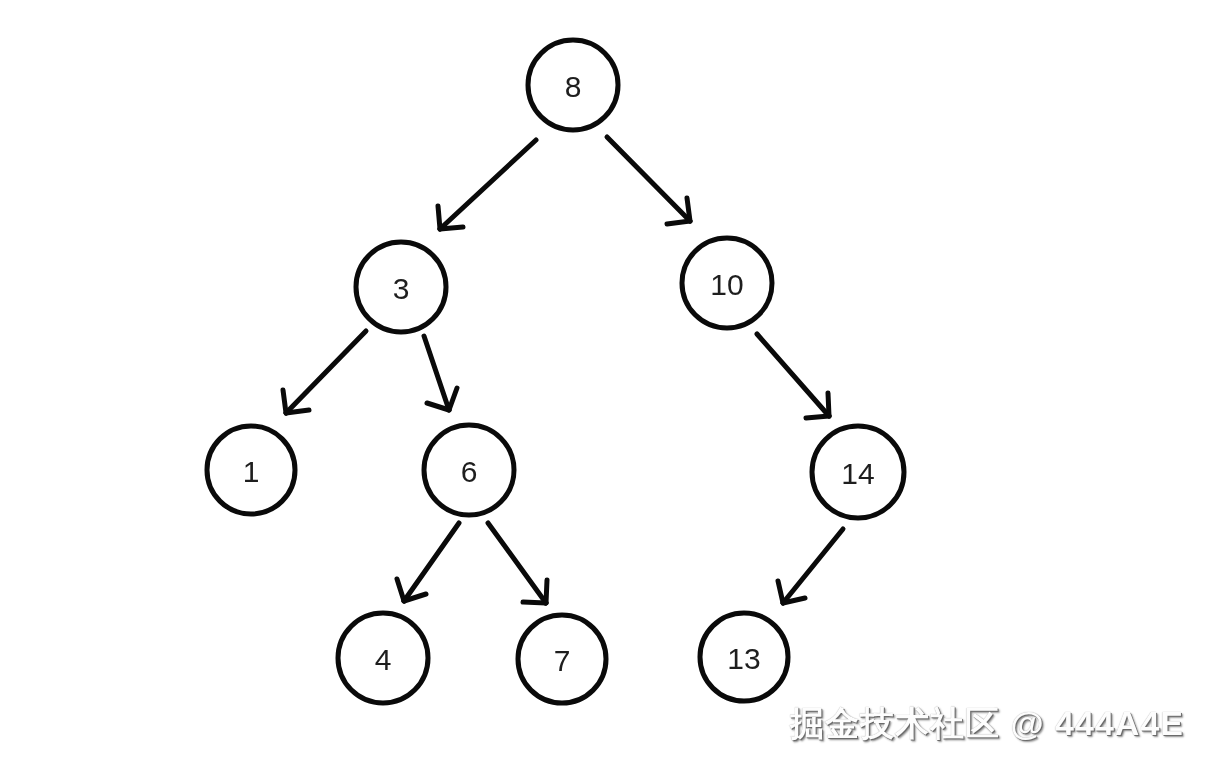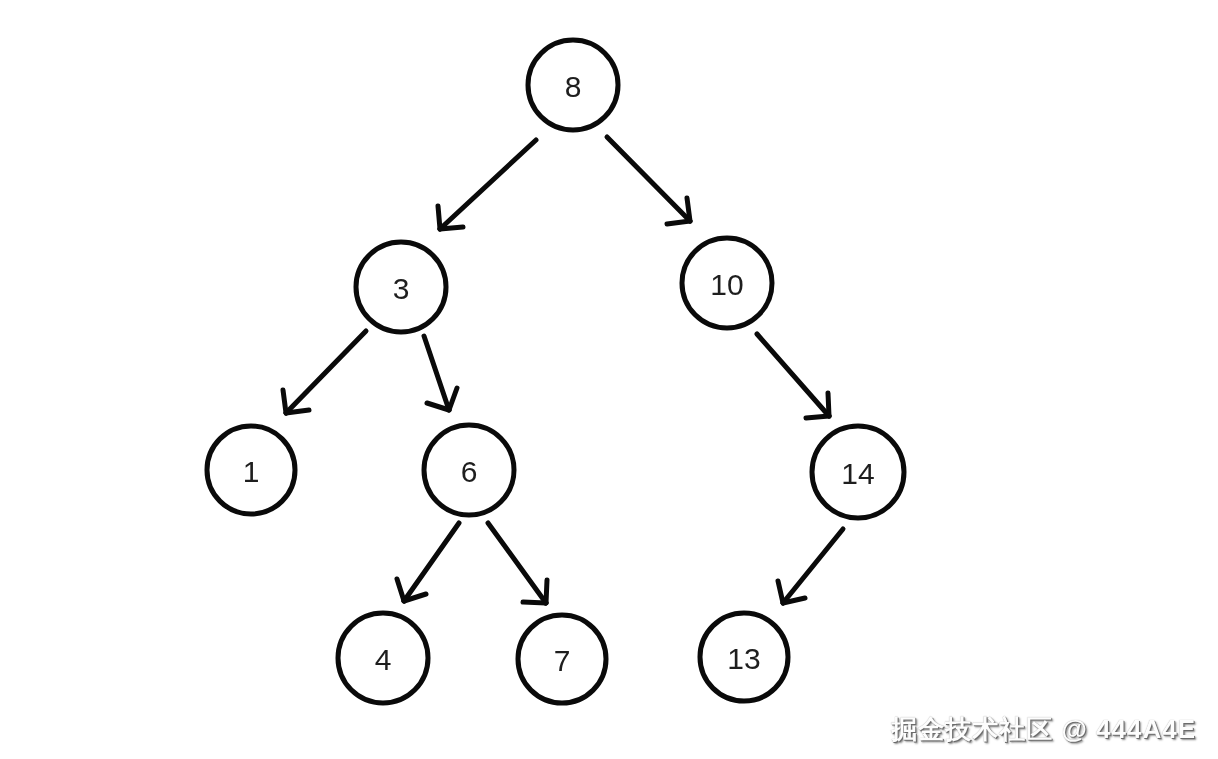--- a/index.html
+++ b/index.html
@@ -37,24 +37,24 @@
   }
   svg.tree-canvas text {
     font-family: "Liberation Sans", sans-serif;
     font-size: 30px;
     fill: #1e1e1e;
     text-anchor: middle;
     dominant-baseline: central;
   }
   .watermark {
     position: absolute;
-    right: 22px;
+    right: 34px;
     bottom: 12px;
     font-family: "Liberation Sans", sans-serif;
-    font-size: 26px;
+    font-size: 34px;
     font-weight: bold;
     letter-spacing: 1px;
     color: #fdfdfd;
     text-shadow: 1px 1px 0 #6b6b6b, 2px 2px 2px #8a8a8a, 0 0 1px #9a9a9a;
     white-space: nowrap;
     user-select: none;
   }
 </style>
 </head>
 <body>

